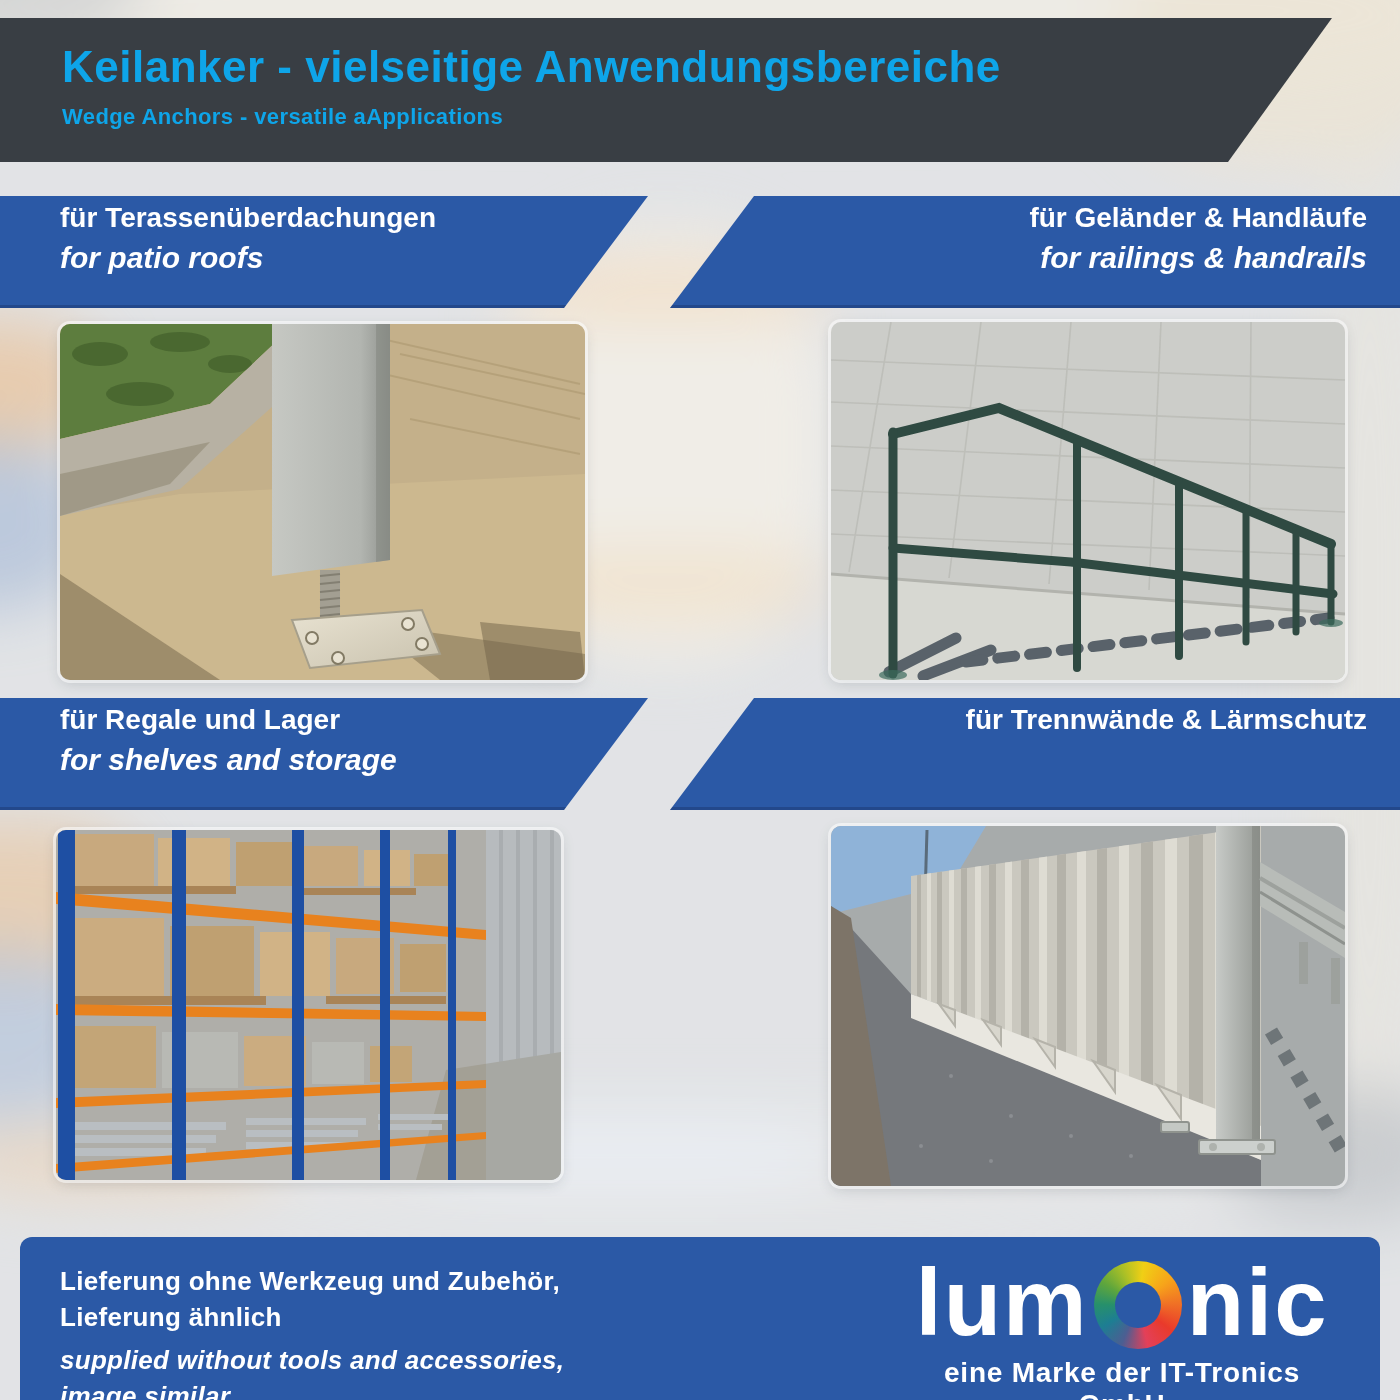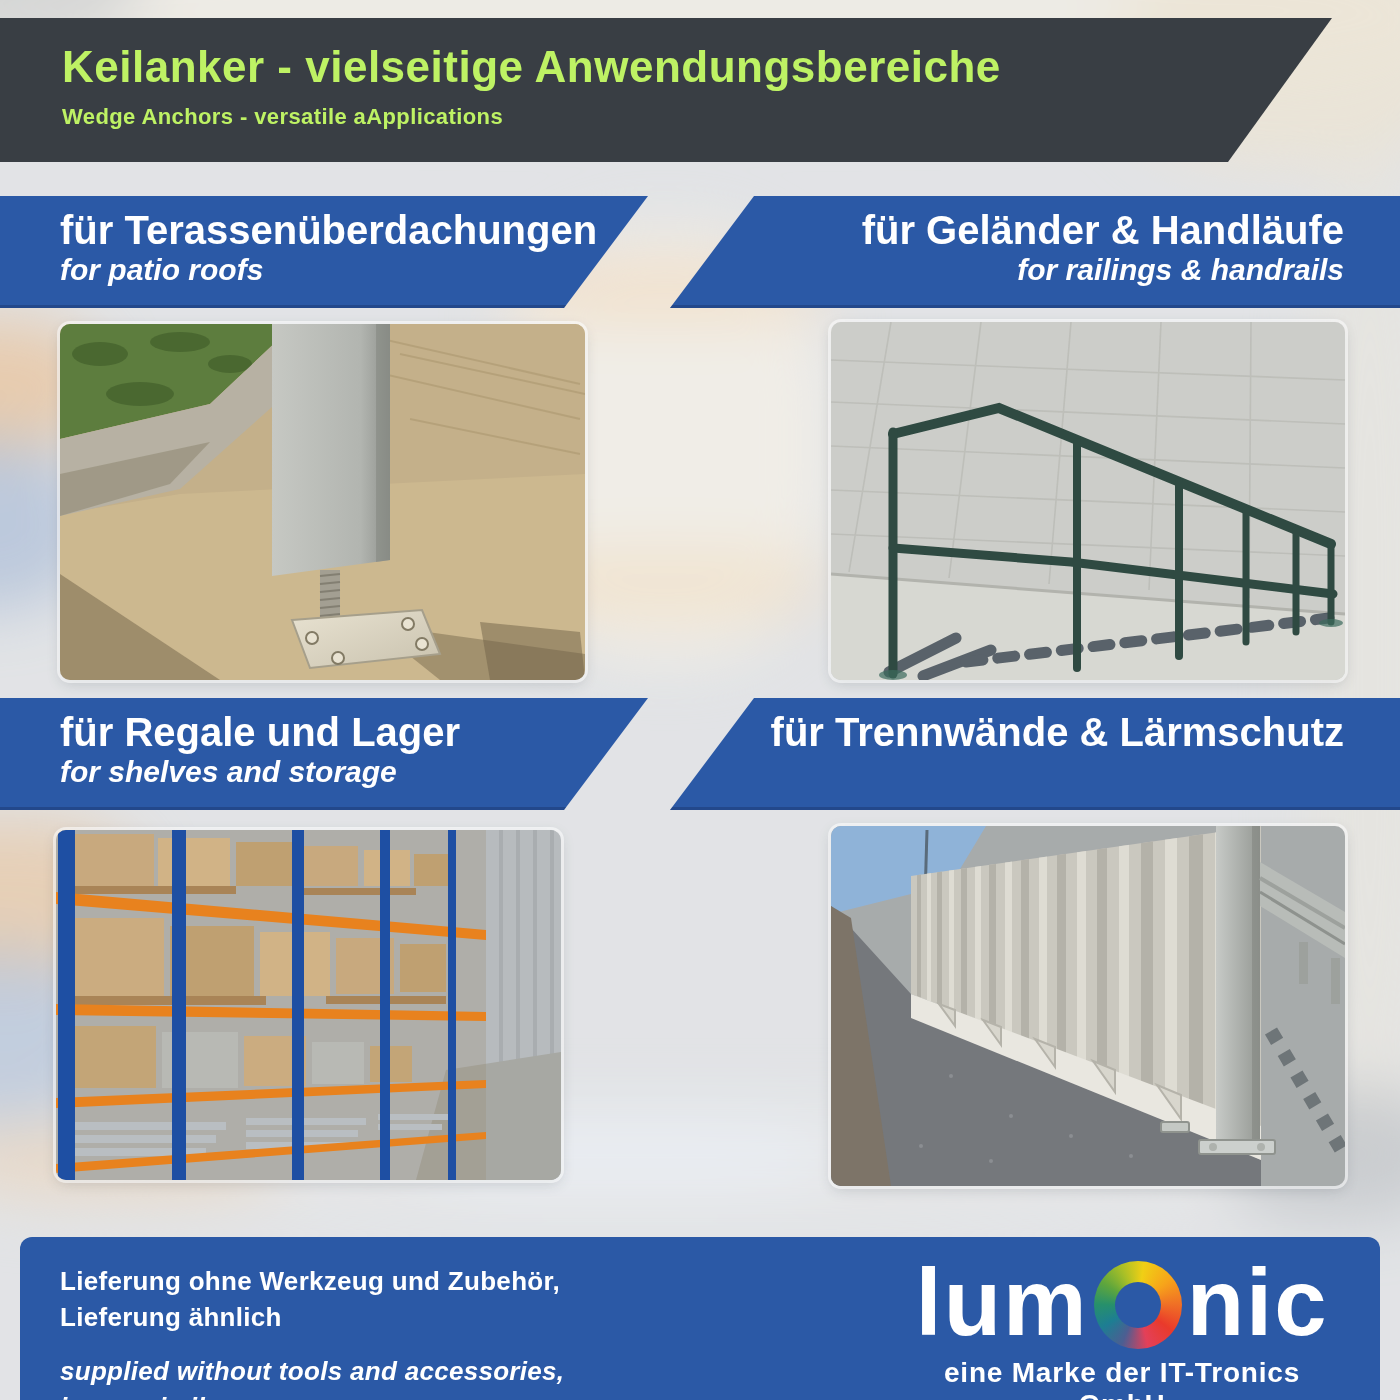--- a/index.html
+++ b/index.html
@@ -8,48 +8,48 @@
     font-family:"Liberation Sans",sans-serif;background:#d3d6da;
   }
   
   .bg{position:absolute;inset:0;}
   .bg-blobs{position:absolute;inset:-60px;filter:blur(30px);}
   .blob{position:absolute;border-radius:40%;}
   .bg-overlay{position:absolute;inset:0;background:rgba(250,250,251,.38);}
   
   .header{
     position:absolute;left:0;top:18px;width:1332px;height:144px;
-    background:#393e44;color:#bef264;
+    background:#393e44;color:#0ea5e9;
     clip-path:polygon(0 0,100% 0,calc(100% - 104px) 100%,0 100%);
   }
   .header .title{position:absolute;left:62px;top:24px;font-size:44px;font-weight:bold;letter-spacing:.5px;}
   .header .subtitle{position:absolute;left:62px;top:86px;font-size:22px;font-weight:600;letter-spacing:.4px;}
   
   .banner{position:absolute;height:112px;background:#2b59a6;color:#fff;box-shadow:inset 0 -3px 0 rgba(10,25,60,.25);}
-  .banner .de{font-size:40px;font-weight:bold;line-height:44px;margin-top:12px;}
+  .banner .de{font-size:28px;font-weight:bold;line-height:44px;}
   .banner .en{font-size:30px;font-style:italic;font-weight:600;line-height:36px;}
   .banner-left{left:0;width:648px;clip-path:polygon(0 0,100% 0,calc(100% - 84px) 100%,0 100%);padding-left:0;}
   .banner-left .de,.banner-left .en{padding-left:60px;}
   .banner-right{left:670px;width:730px;clip-path:polygon(84px 0,100% 0,100% 100%,0 100%);text-align:right;}
-  .banner-right .de,.banner-right .en{padding-right:56px;}
+  .banner-right .de,.banner-right .en{padding-right:33px;}
   .row1{top:196px;} .row2{top:698px;}
   
   .photo{
     position:absolute;margin:0;border-radius:10px;overflow:hidden;
     box-shadow:0 0 0 3px rgba(255,255,255,.55),0 4px 14px rgba(40,50,60,.18);
   }
   .photo svg{display:block;}
   
   .footer{
     position:absolute;left:20px;top:1237px;width:1360px;height:192px;
     background:#2b59a6;border-radius:12px;color:#fff;
   }
   .footer .notes{position:absolute;left:40px;top:26px;}
   .footer .note-de{font-size:26px;font-weight:bold;line-height:36px;letter-spacing:.3px;}
-  .footer .note-en{font-size:26px;font-weight:bold;font-style:italic;line-height:36px;margin-top:18px;letter-spacing:.3px;}
+  .footer .note-en{font-size:26px;font-weight:bold;font-style:italic;line-height:36px;margin-top:7px;letter-spacing:.3px;}
   .brand{position:absolute;right:48px;top:10px;width:420px;text-align:center;}
   .brand-word{display:flex;justify-content:center;align-items:flex-end;height:104px;}
   .brand-word .txt{font-size:94px;font-weight:bold;line-height:96px;letter-spacing:2px;color:#fff;text-align:center;}
   .ring{position:relative;width:88px;height:88px;border-radius:50%;margin:0 5px 2px 5px;
     background:conic-gradient(from 8deg,#f0cf15 0%,#f7a41a 12%,#f07225 22%,#e93a2b 33%,#e34059 44%,#4c5e92 54%,#1d7e93 64%,#27906b 73%,#5fa63c 82%,#a8bf27 91%,#f0cf15 100%);}
   .ring::after{content:"";position:absolute;left:50%;top:50%;width:46px;height:46px;margin:-23px 0 0 -23px;border-radius:50%;background:#2b59a6;}
   .brand-tagline{font-size:28px;font-weight:bold;letter-spacing:.8px;margin-top:6px;}
 </style>
 </head>
 <body>

